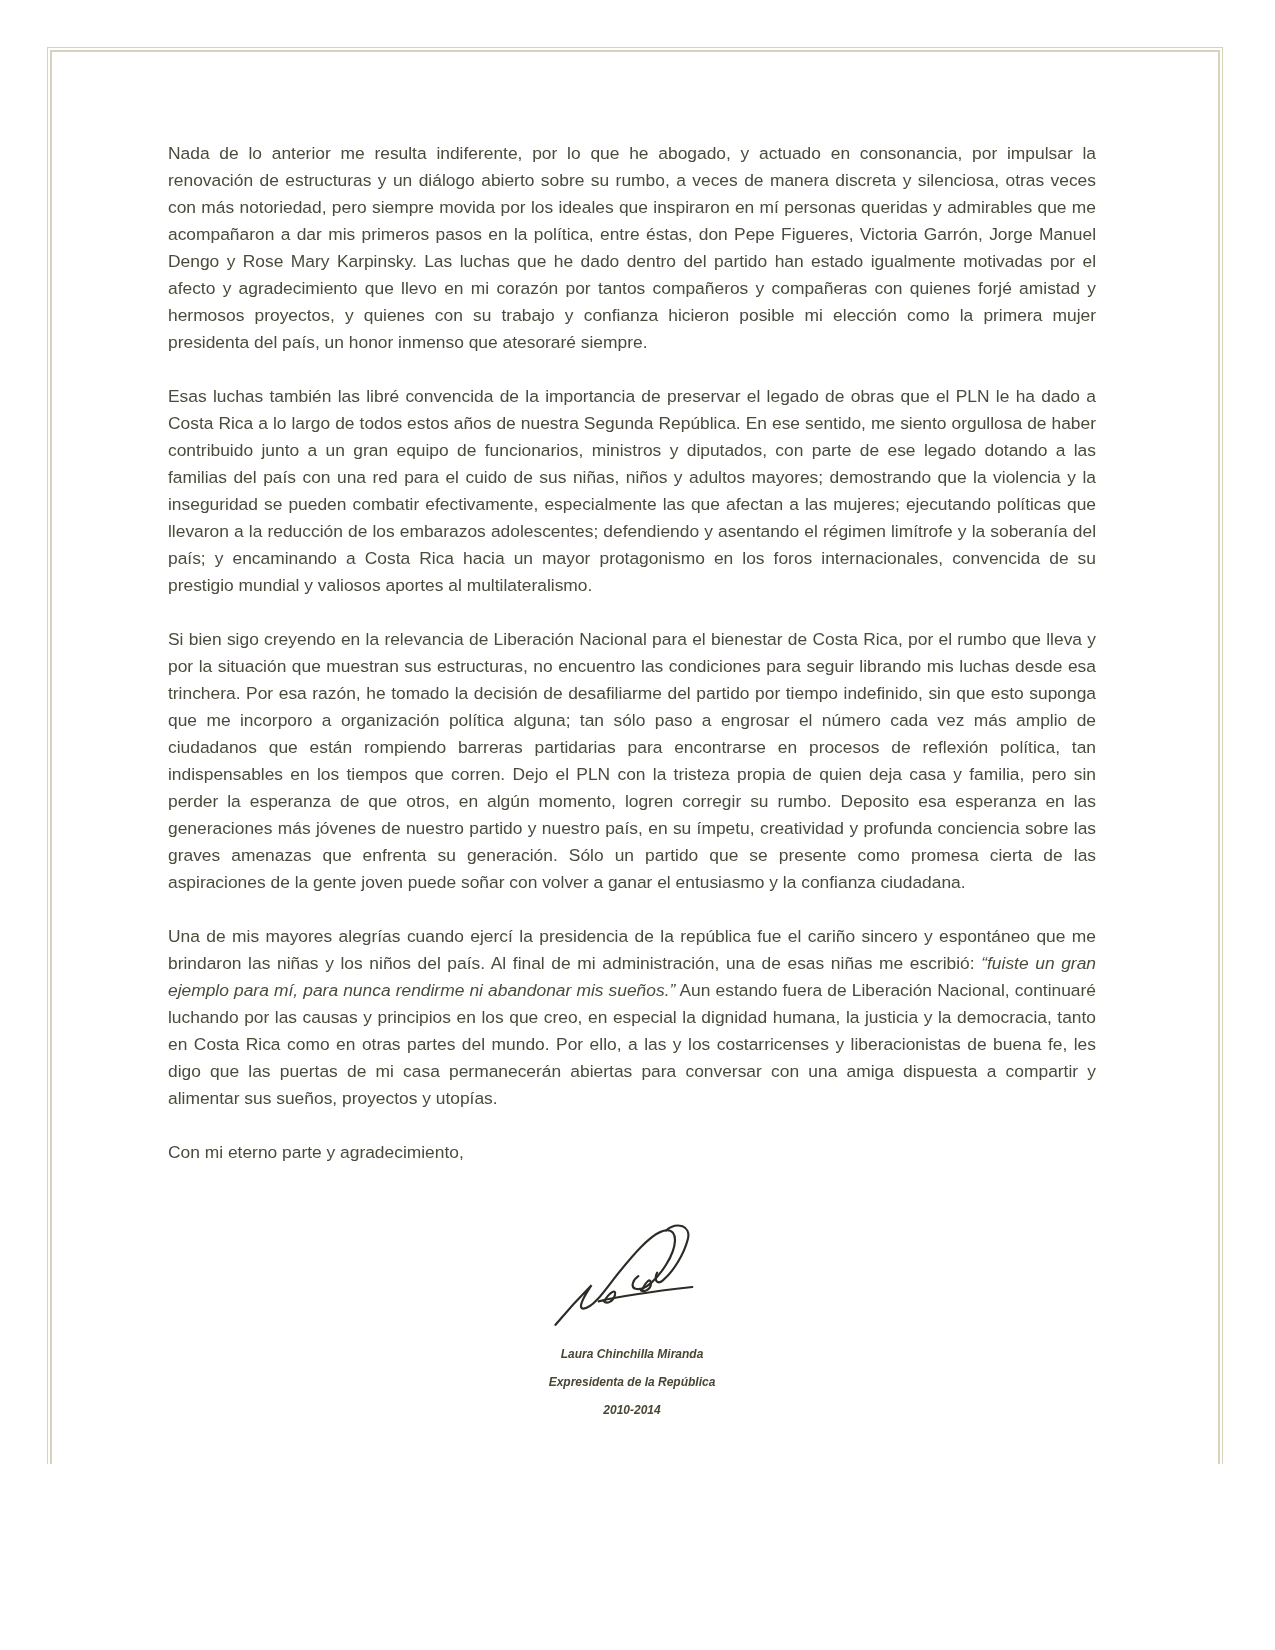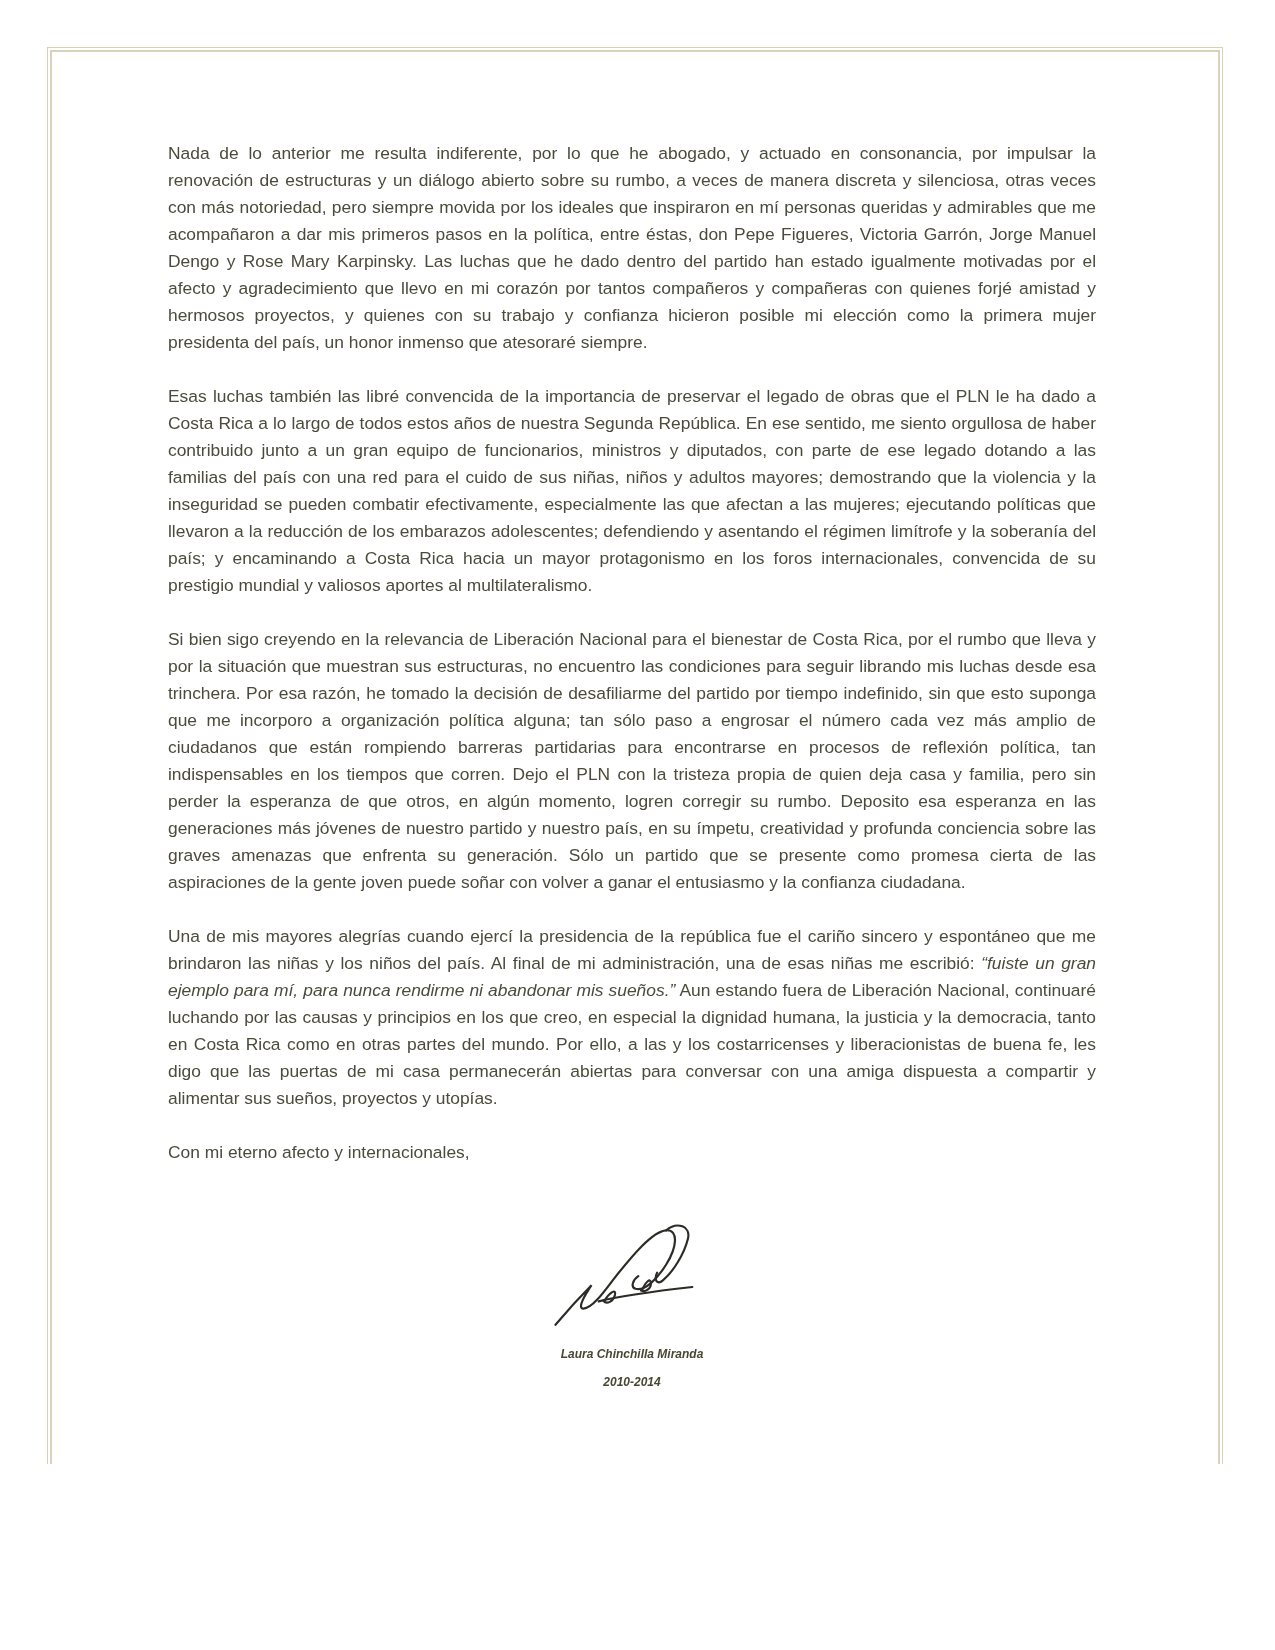--- a/index.html
+++ b/index.html
@@ -80,37 +80,38 @@
   <div class="content">
 
     <p>Nada de lo anterior me resulta indiferente, por lo que he abogado, y actuado en consonancia, por impulsar la renovación de estructuras y un diálogo abierto sobre su rumbo, a veces de manera discreta y silenciosa, otras veces con más notoriedad, pero siempre movida por los ideales que inspiraron en mí personas queridas y admirables que me acompañaron a dar mis primeros pasos en la política, entre éstas, don Pepe Figueres, Victoria Garrón, Jorge Manuel Dengo y Rose Mary Karpinsky. Las luchas que he dado dentro del partido han estado igualmente motivadas por el afecto y agradecimiento que llevo en mi corazón por tantos compañeros y compañeras con quienes forjé amistad y hermosos proyectos, y quienes con su trabajo y confianza hicieron posible mi elección como la primera mujer presidenta del país, un honor inmenso que atesoraré siempre.</p>
 
     <p>Esas luchas también las libré convencida de la importancia de preservar el legado de obras que el PLN le ha dado a Costa Rica a lo largo de todos estos años de nuestra Segunda República. En ese sentido, me siento orgullosa de haber contribuido junto a un gran equipo de funcionarios, ministros y diputados, con parte de ese legado dotando a las familias del país con una red para el cuido de sus niñas, niños y adultos mayores; demostrando que la violencia y la inseguridad se pueden combatir efectivamente, especialmente las que afectan a las mujeres; ejecutando políticas que llevaron a la reducción de los embarazos adolescentes; defendiendo y asentando el régimen limítrofe y la soberanía del país; y encaminando a Costa Rica hacia un mayor protagonismo en los foros internacionales, convencida de su prestigio mundial y valiosos aportes al multilateralismo.</p>
 
     <p>Si bien sigo creyendo en la relevancia de Liberación Nacional para el bienestar de Costa Rica, por el rumbo que lleva y por la situación que muestran sus estructuras, no encuentro las condiciones para seguir librando mis luchas desde esa trinchera. Por esa razón, he tomado la decisión de desafiliarme del partido por tiempo indefinido, sin que esto suponga que me incorporo a organización política alguna; tan sólo paso a engrosar el número cada vez más amplio de ciudadanos que están rompiendo barreras partidarias para encontrarse en procesos de reflexión política, tan indispensables en los tiempos que corren. Dejo el PLN con la tristeza propia de quien deja casa y familia, pero sin perder la esperanza de que otros, en algún momento, logren corregir su rumbo. Deposito esa esperanza en las generaciones más jóvenes de nuestro partido y nuestro país, en su ímpetu, creatividad y profunda conciencia sobre las graves amenazas que enfrenta su generación. Sólo un partido que se presente como promesa cierta de las aspiraciones de la gente joven puede soñar con volver a ganar el entusiasmo y la confianza ciudadana.</p>
 
     <p><span>Una de mis mayores alegrías cuando ejercí la presidencia de la república fue el cariño sincero y espontáneo que me brindaron las niñas y los niños del país. Al final de mi administración, una de esas niñas me escribió: </span><span class="quote">“fuiste un gran ejemplo para mí, para nunca rendirme ni abandonar mis sueños.”</span><span> Aun estando fuera de Liberación Nacional, continuaré luchando por las causas y principios en los que creo, en especial la dignidad humana, la justicia y la democracia, tanto en Costa Rica como en otras partes del mundo. Por ello, a las y los costarricenses y liberacionistas de buena fe, les digo que las puertas de mi casa permanecerán abiertas para conversar con una amiga dispuesta a compartir y alimentar sus sueños, proyectos y utopías.</span></p>
 
-    <p class="closing">Con mi eterno afecto y internacionales,</p>
+    <p class="closing">Con mi eterno parte y agradecimiento,</p>
 
     <div class="sig-area">
       <svg class="sig-svg" width="190" height="108" viewBox="0 0 190 120" fill="none" xmlns="http://www.w3.org/2000/svg">
         <g stroke="#2c2b26" stroke-width="2.4" stroke-linecap="round" fill="none">
 
           <path d="M10,112 C20,100 36,82 50,68 C42,80 34,94 41,94 C50,94 62,78 74,62 C96,34 118,8 133,7 C147,6 145,26 133,45 C123,61 109,75 99,72 C93,70 96,62 102,58"></path>
 
           <path d="M133,7 C145,-3 161,2 157,17 C153,33 141,53 129,63 C123,68 119,62 123,54"></path>
 
           <path d="M64,86 C70,76 78,71 76,79 C74,86 67,90 63,85"></path>
           <path d="M106,74 C110,64 116,59 116,66 C116,72 110,76 105,74"></path>
 
           <path d="M58,86 C90,78 126,74 162,70"></path>
         </g>
       </svg>
 
       <div class="sig-block">
         <div>Laura Chinchilla Miranda</div>
+        <div>Expresidenta de la República</div>
         <div>2010-2014</div>
       </div>
     </div>
 
   </div>
 </div>
 
 </body></html>

